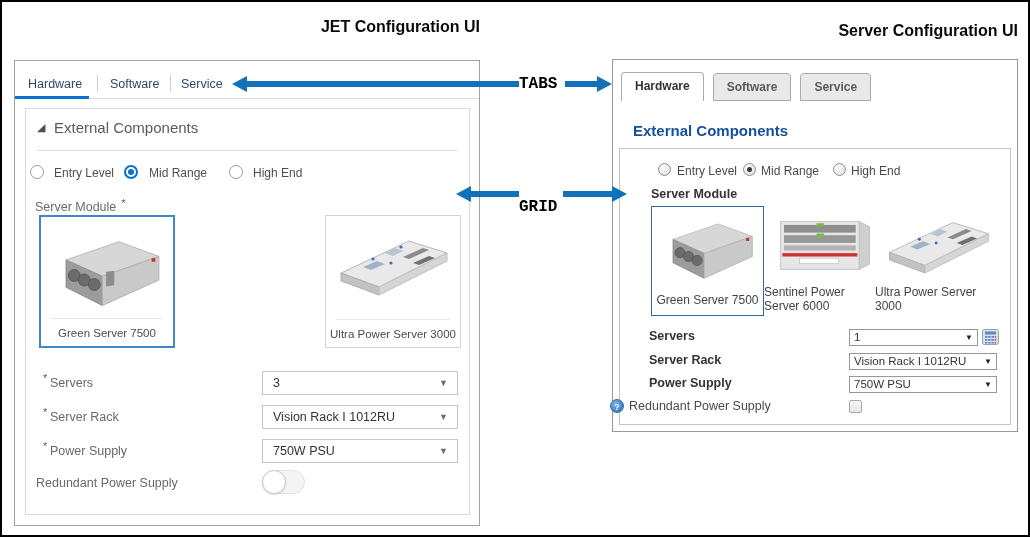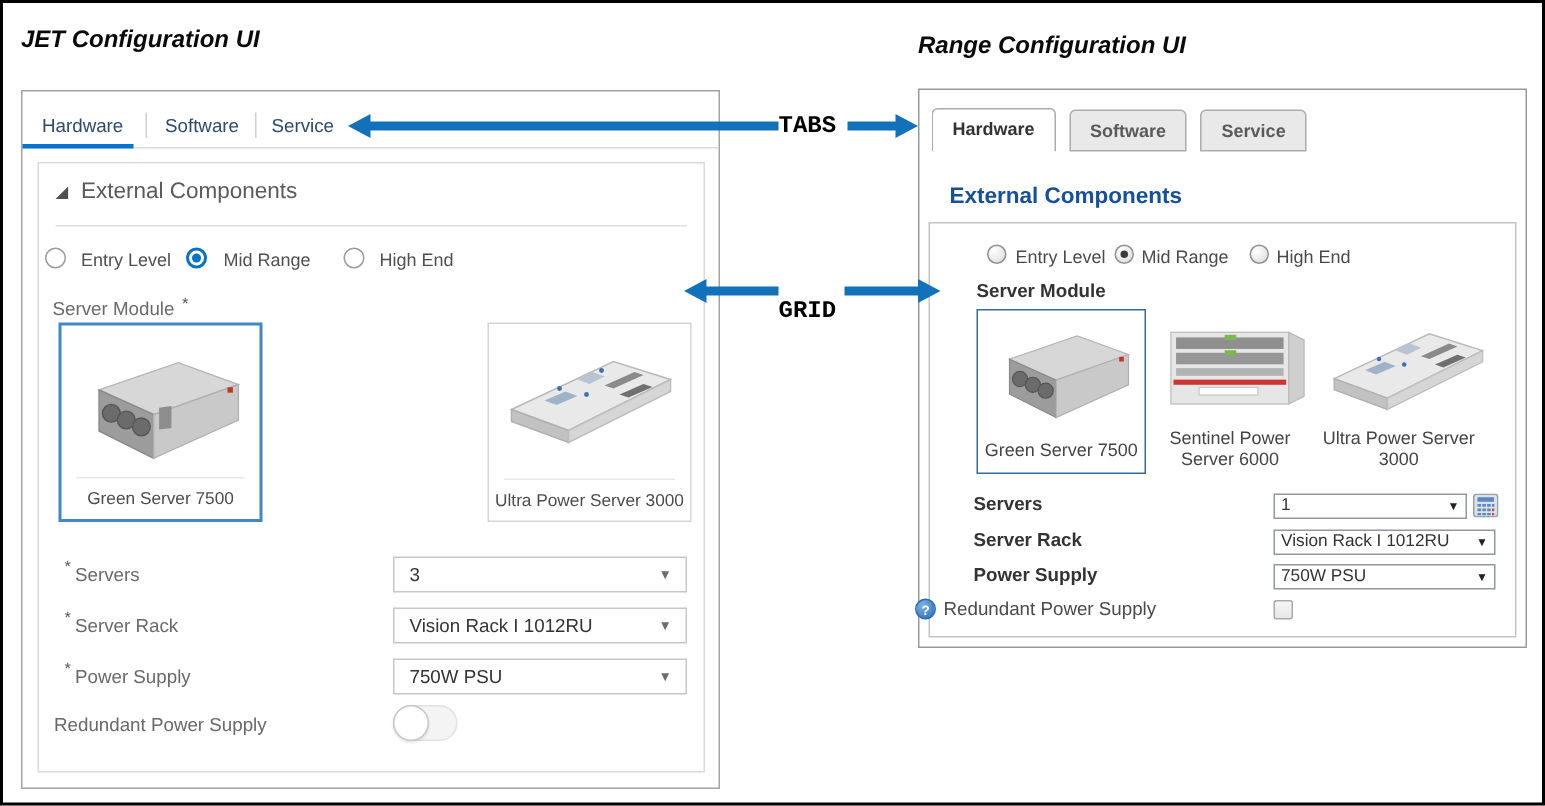--- a/index.html
+++ b/index.html
@@ -1,20 +1,20 @@
 <!DOCTYPE html>
 <html><head>
 <meta charset="utf-8">
 <style>
   * { box-sizing: border-box; margin: 0; padding: 0; }
   body { background:#fff; font-family:"Liberation Sans", sans-serif; }
   .frame { position:relative; width:1030px; height:537px; border:2px solid #000; background:#fff; overflow:hidden; }
 
   
-  .panel-title { position:absolute; font-weight:bold; font-size:16px; color:#0a0a0a; text-align:left;font-style:italic; }
+  .panel-title { position:absolute; font-weight:bold; font-size:16px; color:#0a0a0a; text-align:right; }
   .jet-title { left:12px; top:16px; width:466px; }
   .legacy-title { left:610px; top:20px; width:406px; }
 
   
   .shaft { position:absolute; height:6px; background:#1272b9; }
   .ah { position:absolute; width:0; height:0; }
   .ah-left  { border-right:15px solid #1272b9; border-top:8px solid transparent; border-bottom:8px solid transparent; }
   .ah-right { border-left:15px solid #1272b9; border-top:8px solid transparent; border-bottom:8px solid transparent; }
   .callout-label { position:absolute; font-weight:bold; font-size:16px; color:#000;font-family:Liberation Mono, monospace; }
 
@@ -62,37 +62,37 @@
   .lg-inner { position:absolute; left:6px; top:88px; width:392px; height:277px; border:1px solid #c4c4c4; background:#fff; }
 
   .radio-lg { position:absolute; top:14px; width:13px; height:13px; border:1px solid #909090; border-radius:50%; background:radial-gradient(circle at 35% 30%, #ffffff, #d9d9d9); }
   .radio-lg .dot { position:absolute; left:3px; top:3px; width:5px; height:5px; border-radius:50%; background:#3a3a3a; }
   .radio-lg-label { position:absolute; top:15px; font-size:12px; color:#4a4a4a; }
 
   .lg-sm-label { position:absolute; left:31px; top:38px; font-size:12.5px; font-weight:bold; color:#333; }
   .lg-card { position:absolute; left:31px; top:57px; width:113px; height:110px; border:1px solid #336a9e; background:#fff; }
   .lg-card-label { position:absolute; left:2px; right:2px; bottom:8px; text-align:center; font-size:12px; color:#444; }
   .lg-card-img { position:absolute; }
-  .lg-img-label { position:absolute; text-align:center; font-size:12px; color:#444; line-height:14px; }
+  .lg-img-label { position:absolute; font-size:12px; color:#444; line-height:14px; }
 
   .lg-row-label { position:absolute; left:29px; font-size:12.5px; font-weight:bold; color:#333; }
   .lg-select { position:absolute; left:229px; height:17px; border:1px solid #8f99a3; background:#fff; }
   .lg-select .val { position:absolute; left:4px; top:0; line-height:15px; font-size:11.5px; color:#333; }
   .lg-select .caret { position:absolute; right:4px; top:0; line-height:15px; font-size:8px; color:#222; }
   .lg-check { position:absolute; left:229px; top:251px; width:13px; height:13px; border:1px solid #a9a9a9; border-radius:2px; background:linear-gradient(#f6f6f6,#e7e7e7); }
   .help-icon { position:absolute; left:-10px; top:250px; width:14px; height:14px; border-radius:50%; background:radial-gradient(circle at 35% 30%, #7fb2e0, #2a6db5); border:1px solid #2a6db5; color:#fff; font-size:9px; font-weight:bold; text-align:center; line-height:14px; z-index:5; }
   .lg-red-label { position:absolute; left:9px; top:250px; font-size:12.5px; color:#4a4a4a; }
 </style>
 </head>
 <body>
 
 <div class="frame">
 
   <div class="panel-title jet-title">JET Configuration UI</div>
-  <div class="panel-title legacy-title">Range Configuration UI</div>
+  <div class="panel-title legacy-title">Server Configuration UI</div>
 
   <div class="jet-panel">
     <div class="jet-tabs-line"></div>
     <div class="jet-tab" style="left:13px;">Hardware</div>
     <div class="jet-tab-sep" style="left:82px;"></div>
     <div class="jet-tab" style="left:95px;">Software</div>
     <div class="jet-tab-sep" style="left:155px;"></div>
     <div class="jet-tab" style="left:166px;">Service</div>
     <div class="jet-underline"></div>
 

